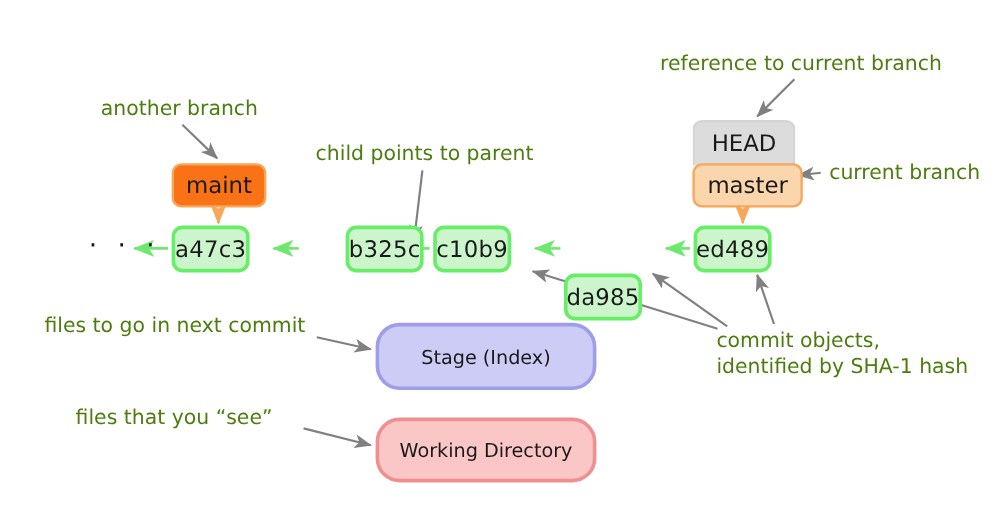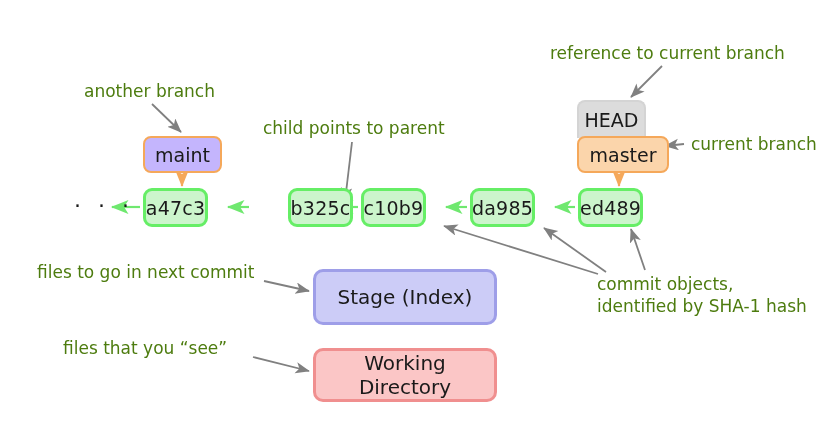--- a/index.html
+++ b/index.html
@@ -45,27 +45,27 @@
     font-size: 19px;
     letter-spacing: 0.2px;
   }
   .ref-maint {
     left: 143px;
     top: 136px;
     width: 79px;
     height: 37px;
     border: 2px solid #f5a85a;
     border-radius: 8px;
-    background: #c4b5fd;
+    background: #f97316;
     font-size: 19px;
   }
   .ref-head {
     left: 577px;
     top: 100px;
-    width: 69px;
+    width: 86px;
     height: 38px;
     border: 2px solid #d4d4d4;
     border-top-left-radius: 8px;
     border-top-right-radius: 8px;
     border-bottom: none;
     background: #dcdcdc;
     font-size: 19px;
   }
   .ref-master {
     left: 577px;
@@ -73,22 +73,22 @@
     width: 92px;
     height: 37px;
     border: 2px solid #f5a85a;
     border-radius: 8px;
     background: #fbd5ab;
     font-size: 19px;
   }
   .area-box {
     left: 313px;
     width: 184px;
-    border-radius: 10px;
-    font-size: 20px;
+    border-radius: 20px;
+    font-size: 16px;
   }
   .stage {
     top: 269px;
     height: 56px;
     border: 3px solid #9e9ee8;
     background: #ccccf7;
   }
   .workdir {
     top: 348px;
     height: 54px;
@@ -159,21 +159,21 @@
       <line x1="264" y1="281" x2="309" y2="291"></line>
       <line x1="253" y1="357" x2="309" y2="371"></line>
     </g>
   </svg>
 
   <div class="ellipsis">· · ·</div>
 
   <div class="node commit" style="left:143px;">a47c3</div>
   <div class="node commit" style="left:252px;margin-left:36px;">b325c</div>
   <div class="node commit" style="left:361px;">c10b9</div>
-  <div class="node commit" style="left:470px;">da985</div>
+  <div class="node commit" style="left:470px;margin-top:40px;">da985</div>
   <div class="node commit" style="left:578px;">ed489</div>
 
   <div class="node ref-maint">maint</div>
   <div class="node ref-head">HEAD</div>
   <div class="node ref-master">master</div>
 
   <div class="node area-box stage">Stage (Index)</div>
   <div class="node area-box workdir">Working Directory</div>
 
   <div class="note" style="left:84px; top:80px;">another branch</div>

